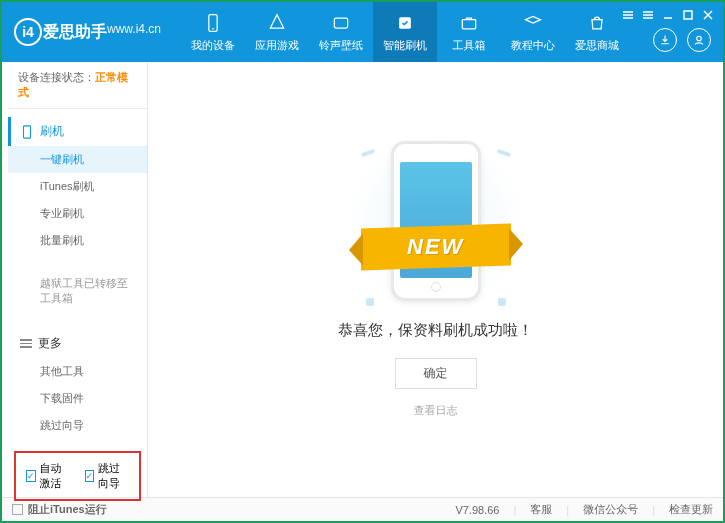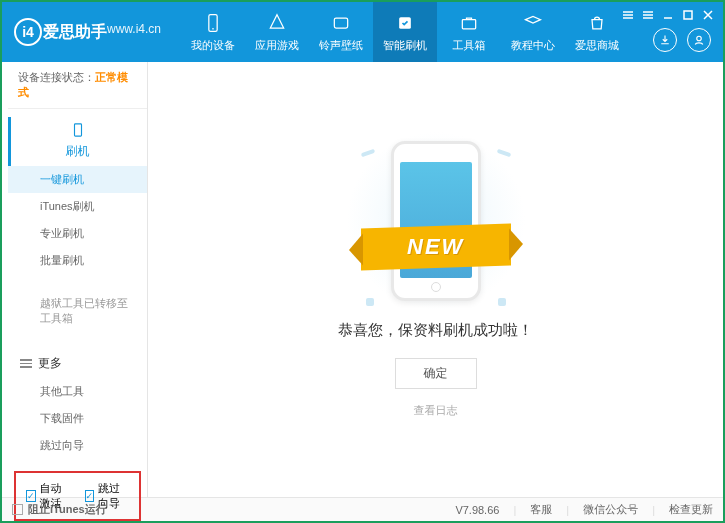--- a/index.html
+++ b/index.html
@@ -19,21 +19,21 @@
 .win-btn { width: 14px; height: 14px; cursor: pointer; display: flex; align-items: center; justify-content: center; }
 .win-btn svg { stroke: #fff; fill: none; stroke-width: 1.5; }
 .header-right-bottom { position: absolute; right: 12px; bottom: 10px; display: flex; gap: 10px; }
 .circle-btn { width: 24px; height: 24px; border: 1.5px solid #fff; border-radius: 50%; display: flex; align-items: center; justify-content: center; cursor: pointer; }
 .body-area { display: flex; height: calc(100% - 60px - 24px); padding-left: 6px; }
 .sidebar { width: 140px; border-right: 1px solid #e5e5e5; display: flex; flex-direction: column; background: #fff; }
 .status-bar { padding: 8px 10px; font-size: 11px; color: #666; border-bottom: 1px solid #eee; }
 .status-val { color: #ff8c00; font-weight: bold; }
 .side-section { padding: 8px 0; }
 .side-head { display: flex; align-items: center; gap: 6px; padding: 6px 12px; color: #333; font-size: 12px; }
-.side-head.active { color: #1296db; border-left: 3px solid #1296db; padding-left: 9px; flex-direction: column; }
+.side-head.active { color: #1296db; border-left: 3px solid #1296db; padding-left: 9px; }
 .side-head.disabled { color: #bbb; }
 .side-icon { width: 14px; height: 14px; }
 .side-sub { padding: 6px 10px 6px 32px; font-size: 11px; color: #666; cursor: pointer; }
 .side-sub.active { background: #e6f4fc; color: #1296db; }
 .side-note { padding: 6px 10px 6px 32px; font-size: 11px; color: #999; line-height: 1.4; }
 .checkbox-row { border: 2px solid #d33; padding: 8px 10px; margin: 4px 6px; display: flex; gap: 14px; font-size: 11px; }
 .cb { display: flex; align-items: center; gap: 4px; cursor: pointer; }
 .cb-box { width: 12px; height: 12px; border: 1px solid #1296db; display: flex; align-items: center; justify-content: center; color: #1296db; font-size: 9px; }
 .main { flex: 1; display: flex; flex-direction: column; align-items: center; justify-content: center; padding: 20px; position: relative; }
 .phone-illustration { position: relative; margin-bottom: 20px; }

